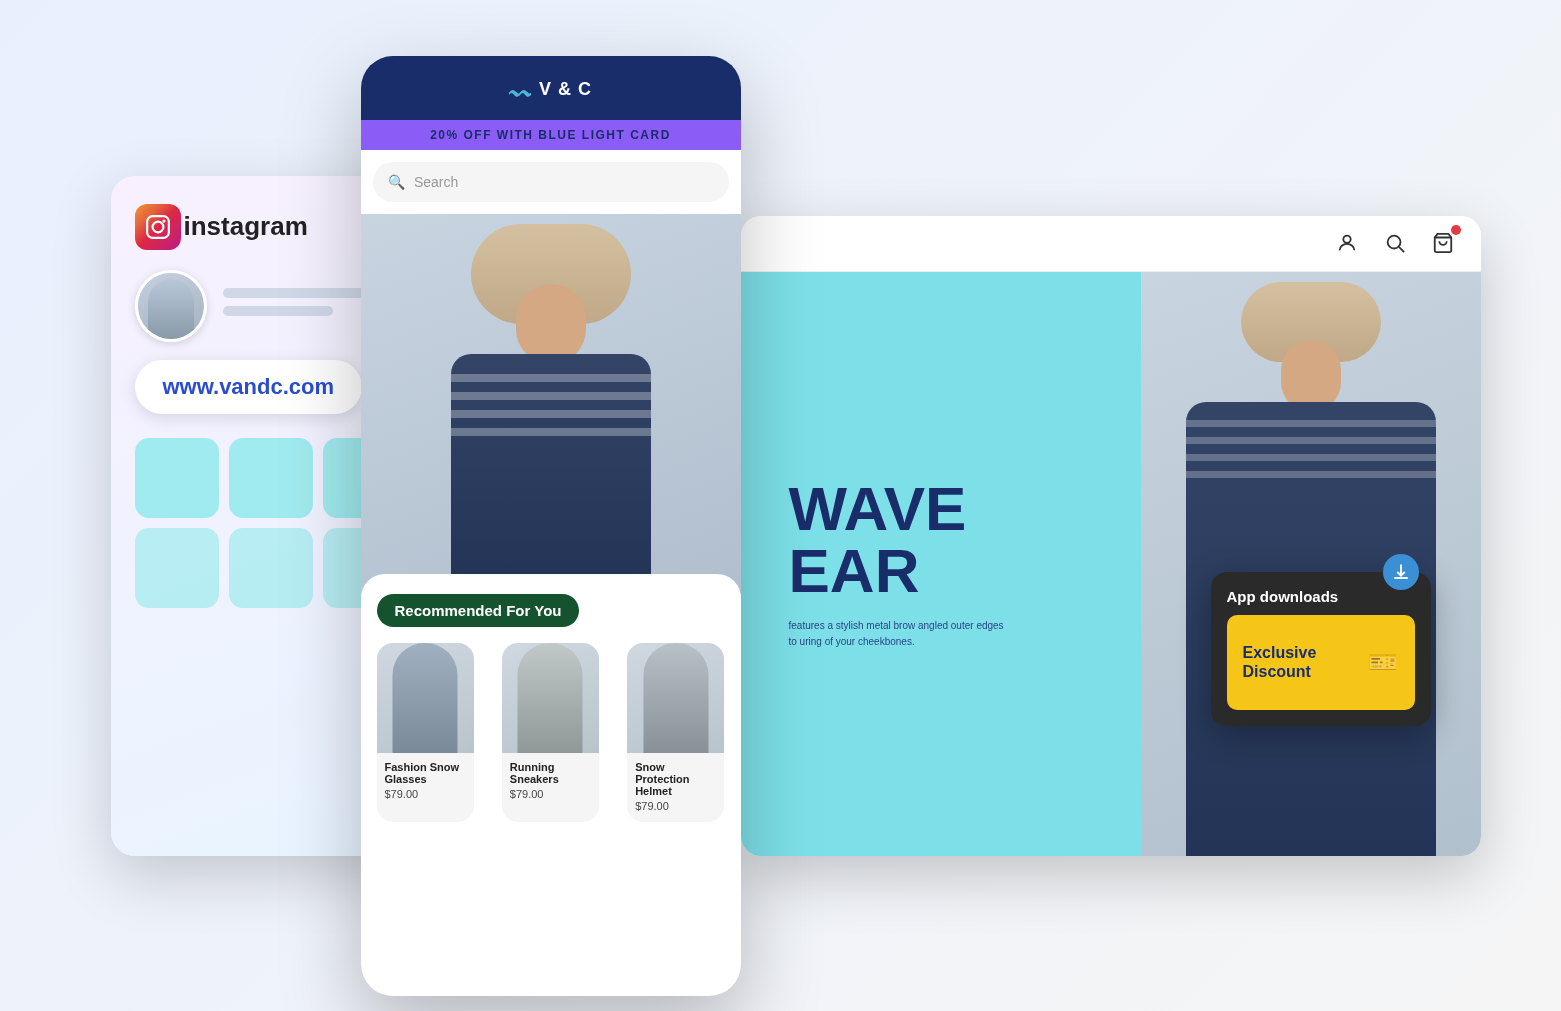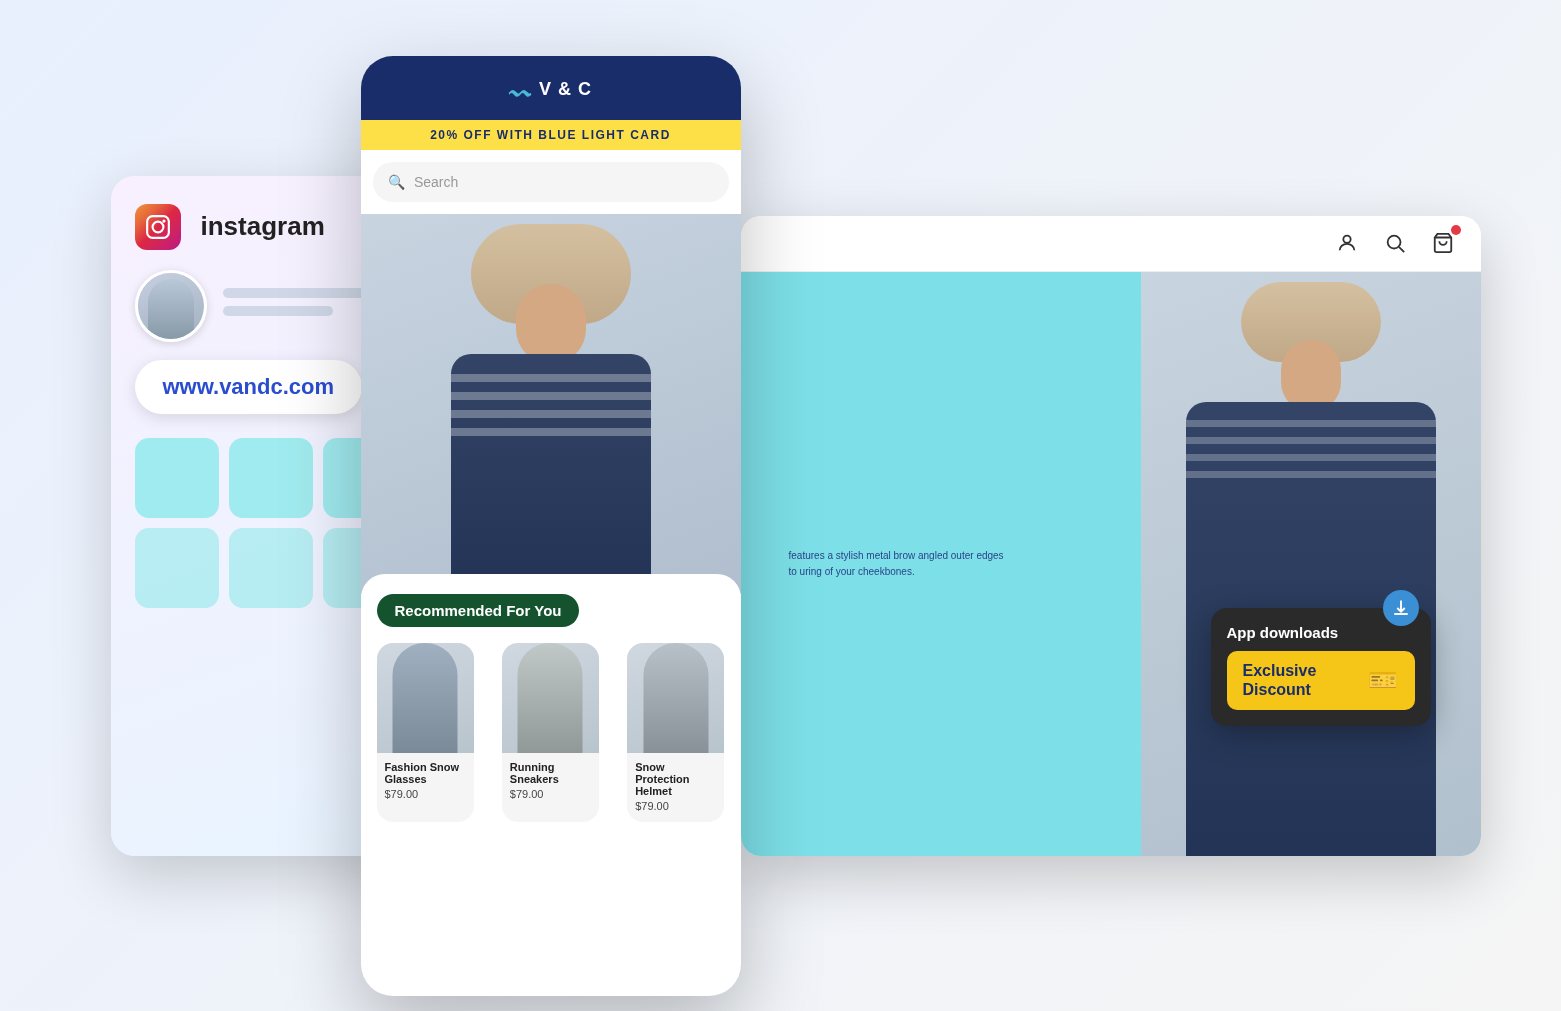--- a/index.html
+++ b/index.html
@@ -30,21 +30,21 @@
       height: 680px;
       background: linear-gradient(160deg, #f8f0ff 0%, #e8f4ff 100%);
       border-radius: 24px;
       box-shadow: 0 20px 60px rgba(0,0,0,0.18);
       padding: 28px 24px;
       z-index: 1;
     }
     .ig-header {
       display: flex;
       align-items: center;
-      gap: 20px;
+      gap: 3px;
       margin-bottom: 20px;
     }
     .ig-logo {
       width: 46px;
       height: 46px;
       border-radius: 12px;
       background: linear-gradient(135deg, #f09433, #e6683c, #dc2743, #cc2366, #bc1888);
       display: flex;
       align-items: center;
       justify-content: center;
@@ -144,21 +144,21 @@
       color: #4ab8d8;
       font-size: 22px;
     }
     .mobile-logo-text {
       color: white;
       font-size: 18px;
       font-weight: 700;
       letter-spacing: 1px;
     }
     .mobile-promo-bar {
-      background: #fde047;
+      background: #8b5cf6;
       color: #1a2d6b;
       font-size: 12px;
       font-weight: 700;
       letter-spacing: 1.5px;
       text-align: center;
       padding: 8px;
     }
     .mobile-search {
       display: flex;
       align-items: center;
@@ -341,21 +341,21 @@
     }
     .app-popup-title {
       color: white;
       font-size: 15px;
       font-weight: 700;
       margin-bottom: 10px;
     }
     .exclusive-btn {
       background: #f5c518;
       border-radius: 10px;
-      padding: 10px 16px;
+      padding: 28px 16px;
       display: flex;
       align-items: center;
       justify-content: space-between;
       gap: 8px;
     }
     .exclusive-text {
       font-size: 16px;
       font-weight: 800;
       color: #1a2d6b;
       line-height: 1.2;
@@ -477,20 +477,24 @@
         <svg width="22" height="22" viewBox="0 0 24 24" fill="none" stroke="#333" stroke-width="2">
           <path d="M6 2L3 6v14a2 2 0 002 2h14a2 2 0 002-2V6l-3-4z"></path>
             <line x1="3" y1="6" x2="21" y2="6"></line>
             <path d="M16 10a4 4 0 01-8 0"></path>
         </svg>
         <span class="cart-dot"></span>
       </div>
     </div>
     <div class="desktop-hero">
       <div class="desktop-hero-left">
+        <div class="hero-heading">
+          <div>WAVE</div>
+          <div>EAR</div>
+        </div>
         <p class="hero-sub">features a stylish metal brow angled outer edges to uring of your cheekbones.</p>
       </div>
       <div class="desktop-hero-right">
         <div class="desktop-model"></div>
 
         <div style="position:absolute;top:10px;left:50%;transform:translateX(-50%);width:140px;height:80px;background:linear-gradient(180deg,#d4c0a0,#c0a888);border-radius:70px;z-index:2;"></div>
         <div style="position:absolute;top:68px;left:50%;transform:translateX(-50%);width:60px;height:72px;background:#d4a882;border-radius:30px;z-index:2;"></div>
         <div style="position:absolute;top:130px;left:50%;transform:translateX(-50%);width:250px;height:470px;background:linear-gradient(180deg,#334466 0%,#223355 100%);border-radius:20px 20px 0 0;z-index:2;"></div>
         <div style="position:absolute;top:148px;left:50%;transform:translateX(-50%);width:250px;height:7px;background:#fff;opacity:0.25;z-index:3;"></div>
         <div style="position:absolute;top:165px;left:50%;transform:translateX(-50%);width:250px;height:7px;background:#fff;opacity:0.25;z-index:3;"></div>

